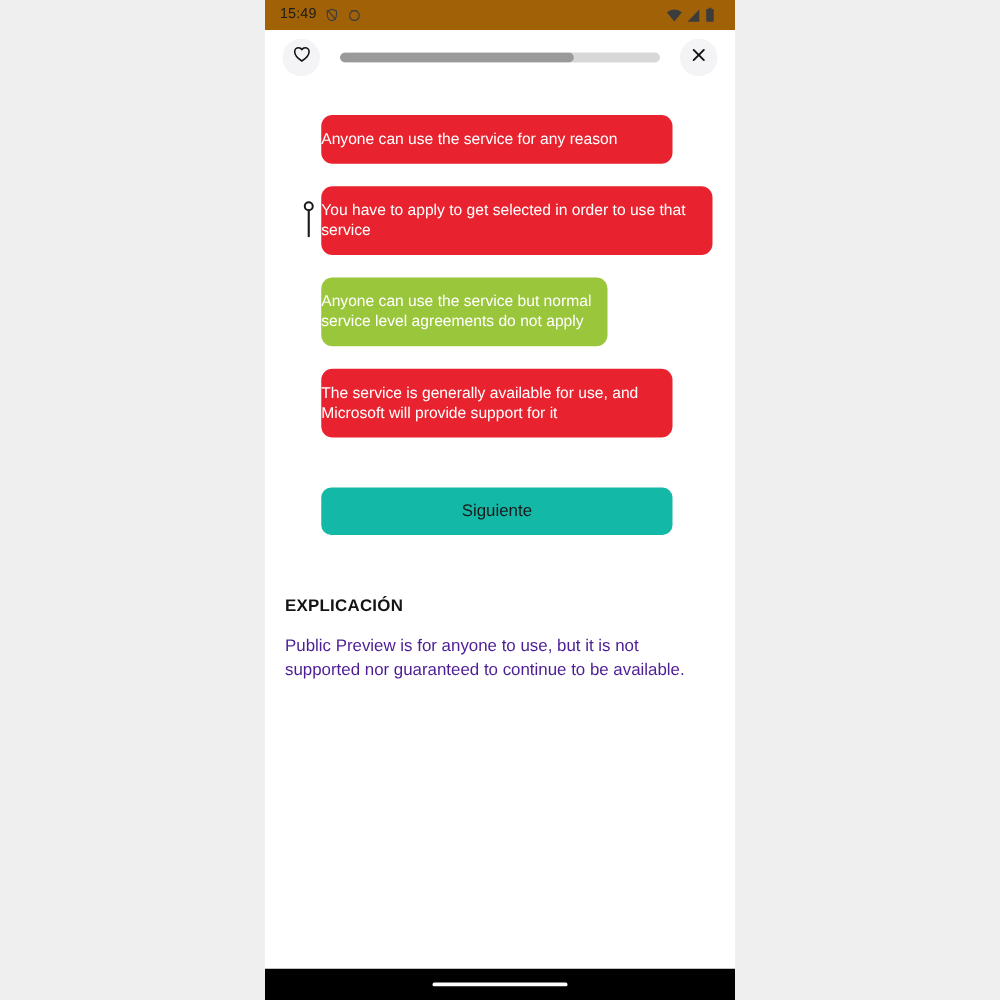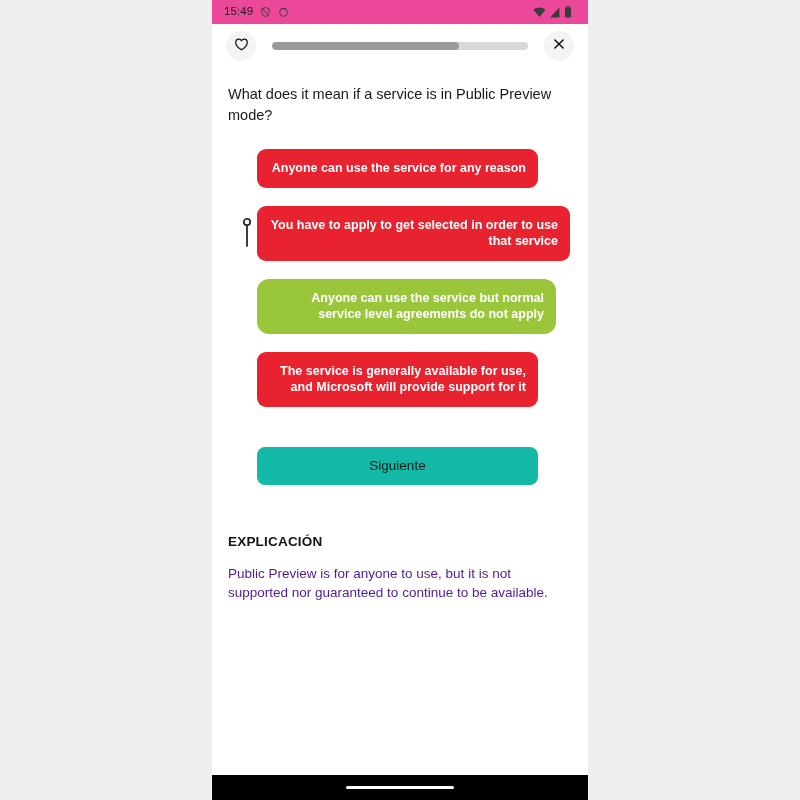--- a/index.html
+++ b/index.html
@@ -28,21 +28,21 @@
   }
 
   
   .statusbar {
     height: 24px;
     flex: 0 0 24px;
     display: flex;
     align-items: center;
     padding: 0 16px 0 12px;
     box-sizing: border-box;
-    background: #ec4899;
+    background: #a16207;
   }
   .status-left {
     display: flex;
     align-items: center;
     gap: 7px;
   }
   .status-time {
     font-size: 11.5px;
     color: #1b1b1b;
     letter-spacing: 0.1px;
@@ -132,33 +132,32 @@
     top: -16px;
     width: 12px;
     height: 32px;
   }
 
   .answer {
     border-radius: 9px;
     color: #ffffff;
     font-size: 12.5px;
     line-height: 1.32;
-    text-align: right;
-    padding: 11px 12px;
+    text-align: left;
+    padding: 11px 0;
     box-sizing: border-box;
     cursor: pointer;
     user-select: none;
-    font-weight: bold;
   }
   .answer.red   { background: #e8222e; }
   .answer.green { background: #9ac63b; }
 
   .ans-0 { margin-left: 29px; margin-right: 14px; width: 281px; }
   .ans-1 { margin-left: 29px; margin-right: 2px; width: 336px; }
-  .ans-2 { margin-left: 29px; margin-right: 14px; width: 299px; border-radius: 12px; }
+  .ans-2 { margin-left: 29px; margin-right: 14px; width: 229px; }
   .ans-3 { margin-left: 29px; margin-right: 0; width: 281px; }
 
   .next-btn {
     margin: 40px 29px 0 29px;
     width: 281px;
     height: 38px;
     border-radius: 8px;
     background: #14b8a6;
     color: #1a1a1c;
     font-size: 13.5px;
@@ -270,21 +269,20 @@
         <svg width="14" height="14" viewBox="0 0 24 24" fill="none" stroke="#111111" stroke-width="2.6" stroke-linecap="round">
           <line x1="5" y1="5" x2="19" y2="19"></line>
           <line x1="19" y1="5" x2="5" y2="19"></line>
         </svg>
       </span>
     </div>
   </div>
 
   <div class="content">
 
-    <div class="question">What does it mean if a service is in Public Preview mode?</div>
 
     <div class="answers">
 
       <div class="answer-row">
         <div class="answer red ans-0" style="background: rgb(232, 34, 46);">Anyone can use the service for any reason</div>
       </div>
 
       <div class="answer-row">
         <div class="pin-slot">
           <span class="pin-icon">

